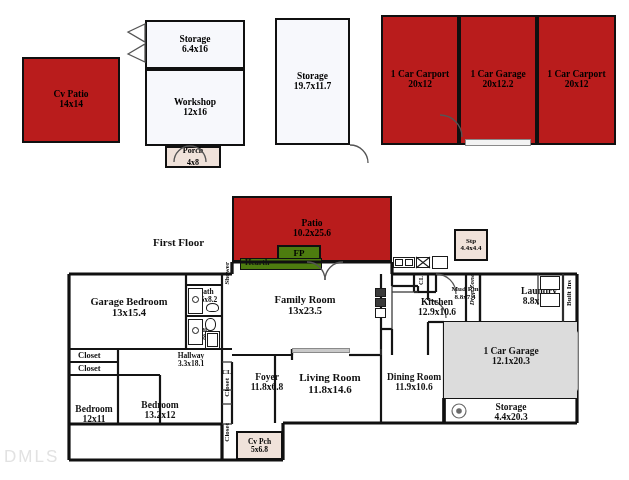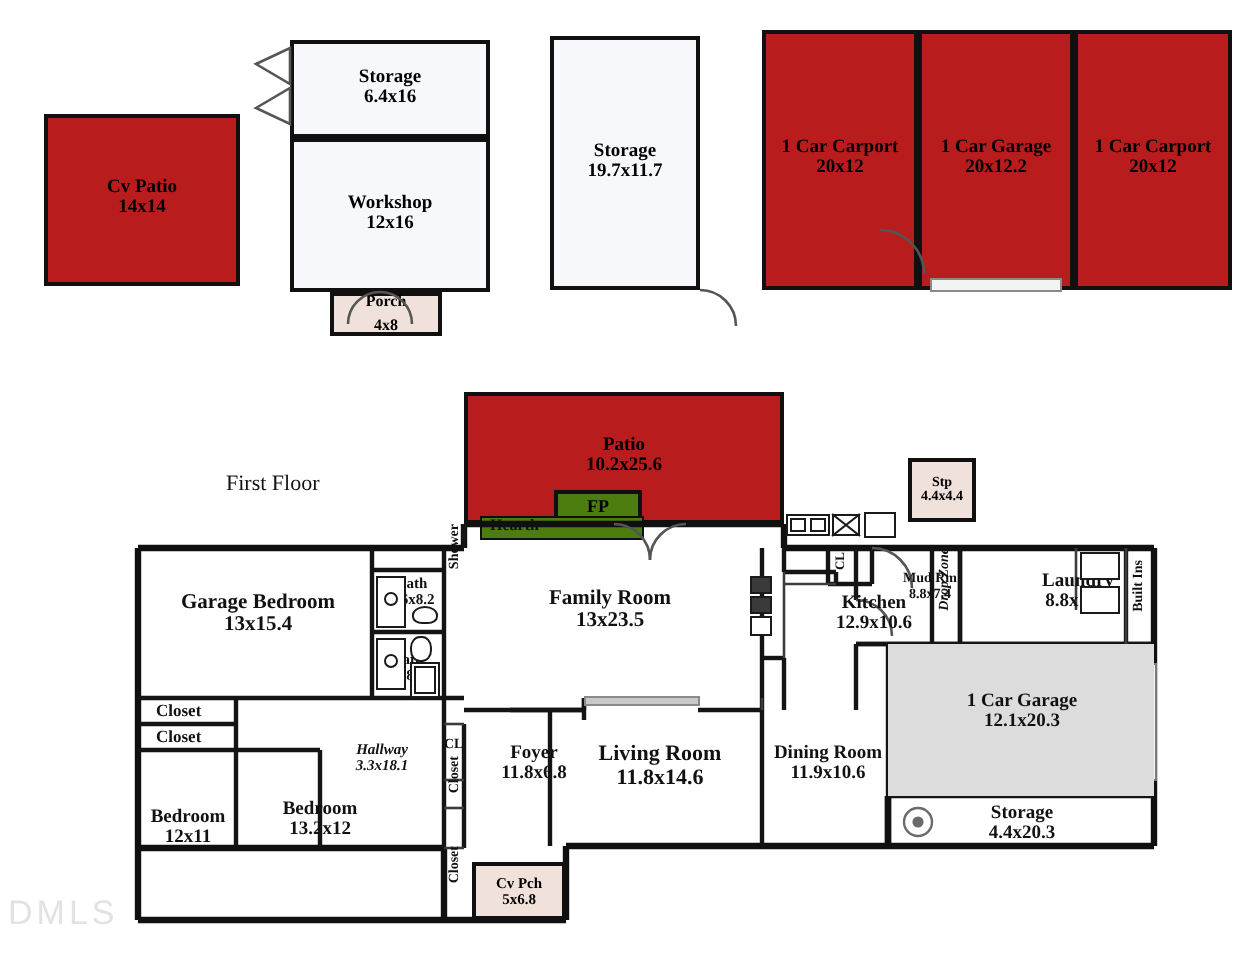--- a/index.html
+++ b/index.html
@@ -67,23 +67,24 @@
     position:absolute;
     color:#e2e2e2;
     font-family:"Liberation Sans", sans-serif;
     font-size:17px;
     letter-spacing:2px;
     font-weight:400;
     user-select:none;
   }
   .ttl{
     position:absolute;
-    font-weight:normal;
+    font-weight:bold;
     color:#111;
     white-space:nowrap;
+    margin-left:40px;
   }
 </style>
 </head>
 <body>
 
 <div id="plan">
 
   <div class="room gray" style="left:22px;top:57px;width:98px;height:86px;font-size:9.5px;">
     <span class="nm">Cv Patio</span>
     <span class="dm">14x14</span>
@@ -309,21 +310,21 @@
   <div class="lbl" style="left:509px;top:286px;width:60px;font-size:9.5px;">
     <span class="nm">Laundry</span>
     <span class="dm">8.8x11.8</span>
   </div>
 
   <div class="room tan" style="left:454px;top:229px;width:34px;height:32px;font-size:7px;">
     <span class="nm">Stp</span>
     <span class="dm">4.4x4.4</span>
   </div>
 
-  <div class="lbl" style="left:160px;top:371px;width:62px;font-size:7.5px;font-style:italic;">
+  <div class="lbl" style="left:160px;top:352px;width:62px;font-size:7.5px;">
     <span class="nm">Hallway</span>
     <span class="dm">3.3x18.1</span>
   </div>
 
   <div class="lbl" style="left:71px;top:404px;width:46px;font-size:9.5px;">
     <span class="nm">Bedroom</span>
     <span class="dm">12x11</span>
   </div>
 
   <div class="lbl" style="left:130px;top:400px;width:60px;font-size:9.5px;">

